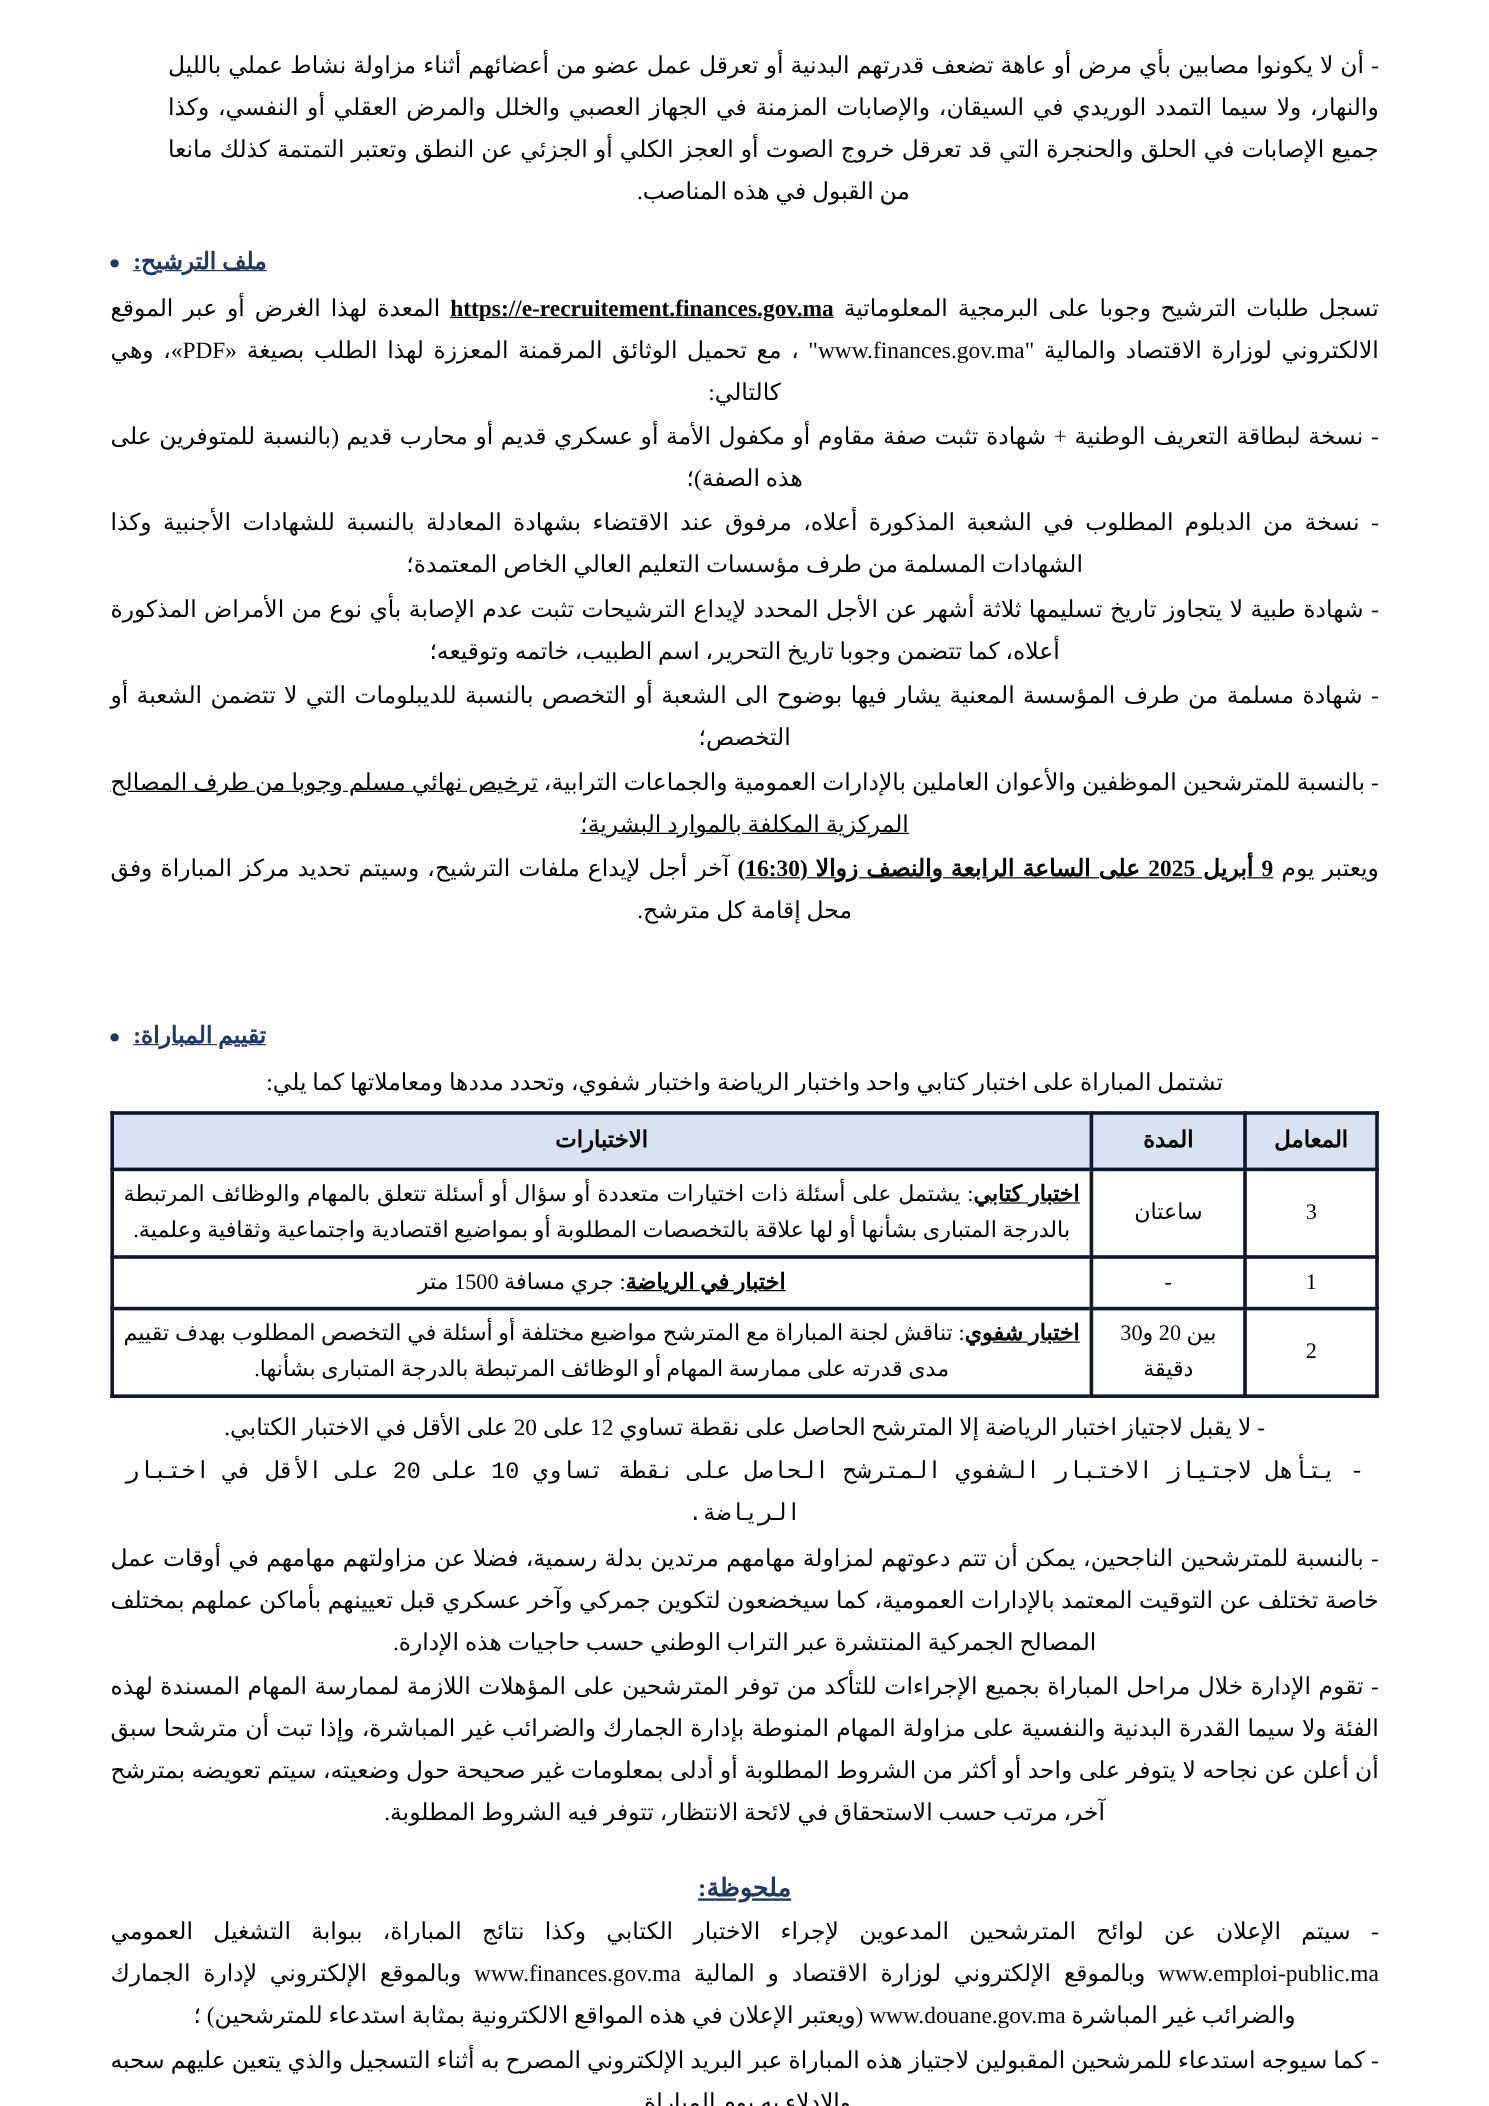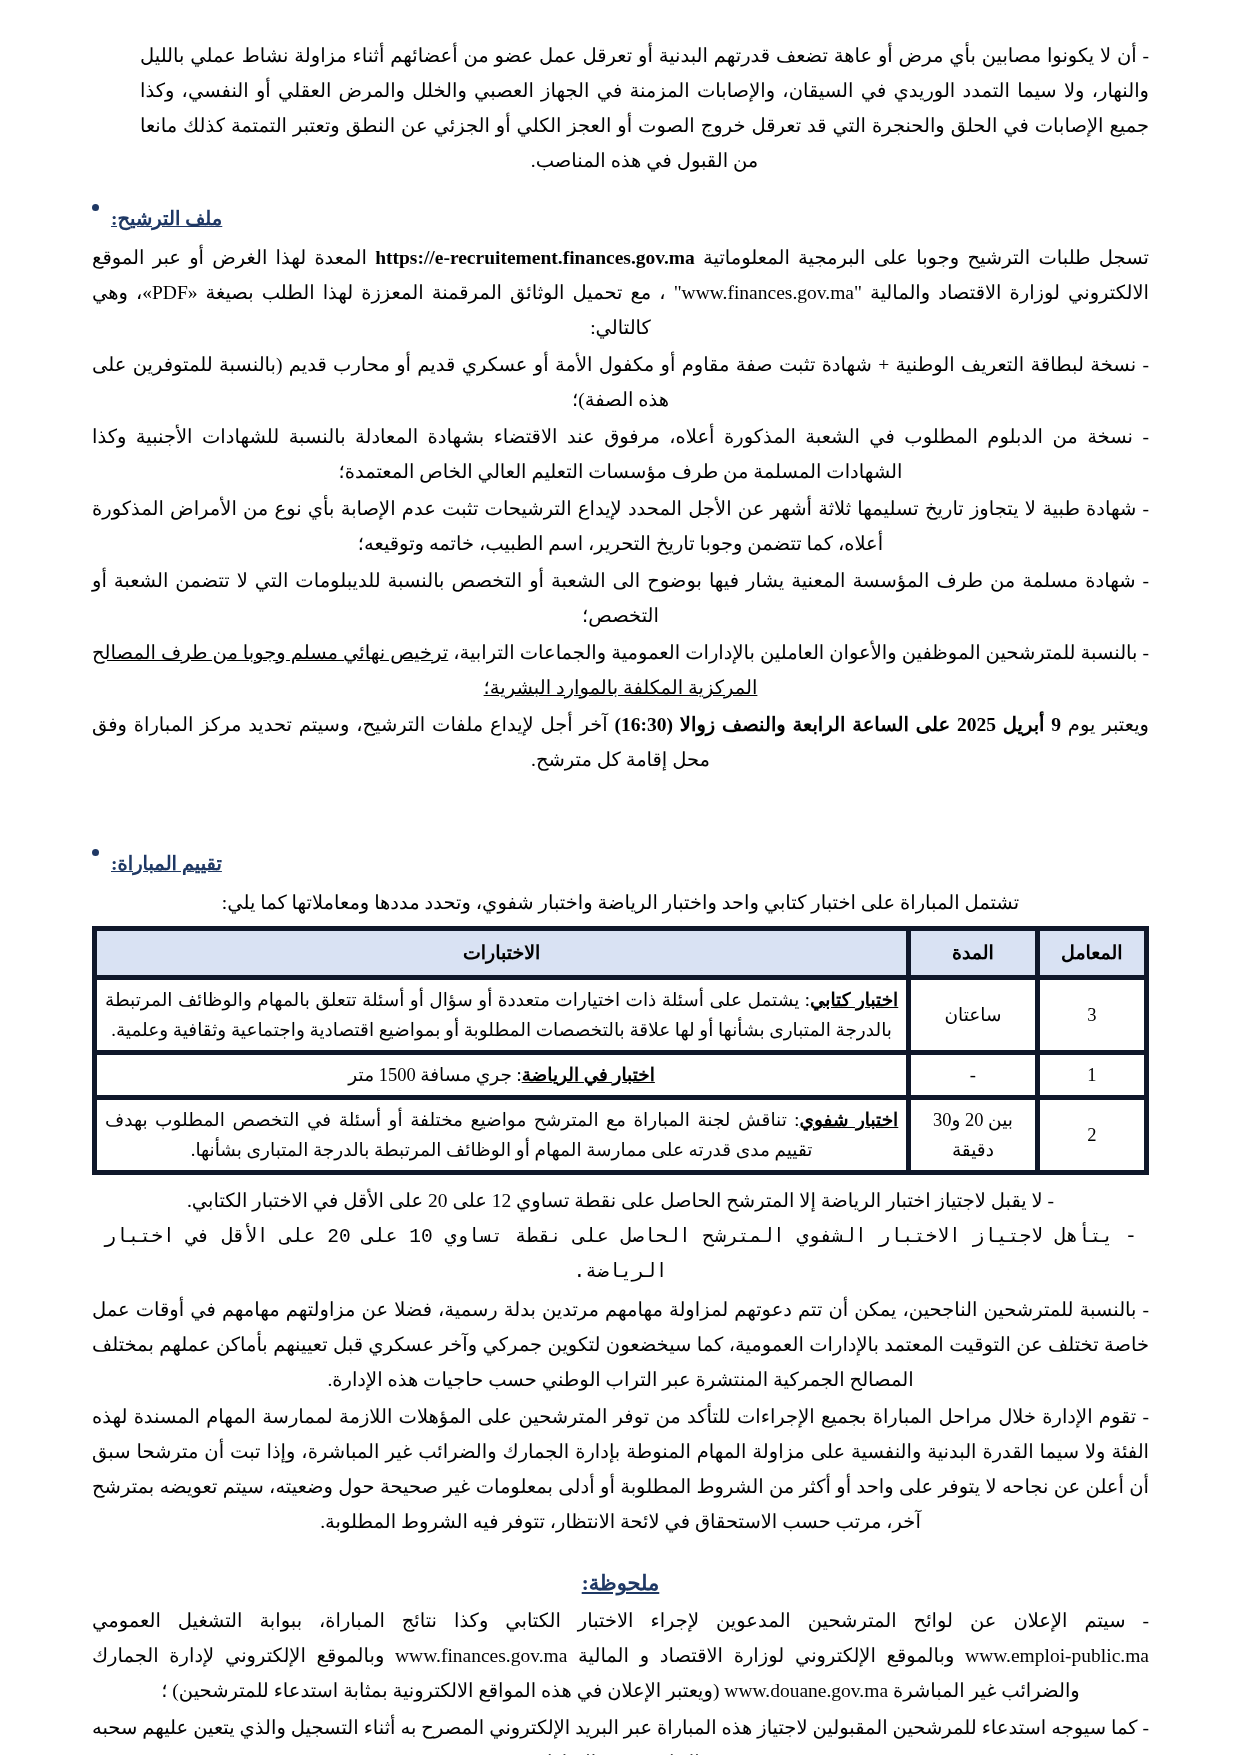--- a/index.html
+++ b/index.html
@@ -38,20 +38,21 @@
   }
   p.para.first {
     margin-top: 2px;
     margin-left: 48px;
   }
 
   
   .bullet-heading {
     display: flex;
     flex-direction: row;
+    align-items: center;
     justify-content: flex-end;
     gap: 10px;
     margin: 26px 0 6px 0;
     color: #1f3864;
   }
   .bullet-heading .dot {
     width: 7px;
     height: 7px;
     border-radius: 50%;
     background: #1f3864;
@@ -66,34 +67,34 @@
     line-height: 30px;
     white-space: nowrap;
   }
 
   
   .ltr {
     direction: ltr;
     unicode-bidi: embed;
     display: inline-block;
   }
-  .bold { font-weight: bold; }
+  .bold { font-weight: bold; text-decoration: underline; }
   .uline { text-decoration: underline; }
 
   
   table.exam-table {
     width: 100%;
     border-collapse: collapse;
     margin: 6px 0 8px 0;
     direction: rtl;
     table-layout: fixed;
   }
   table.exam-table th,
   table.exam-table td {
-    border: 5px solid #0f172a;
+    border: 3px solid #0f172a;
     vertical-align: middle;
     font-size: 18.5px;
     line-height: 30px;
     padding: 5px 8px;
   }
   table.exam-table thead th {
     background: #d9e2f3;
     font-weight: bold;
     text-align: center;
     font-size: 19px;

